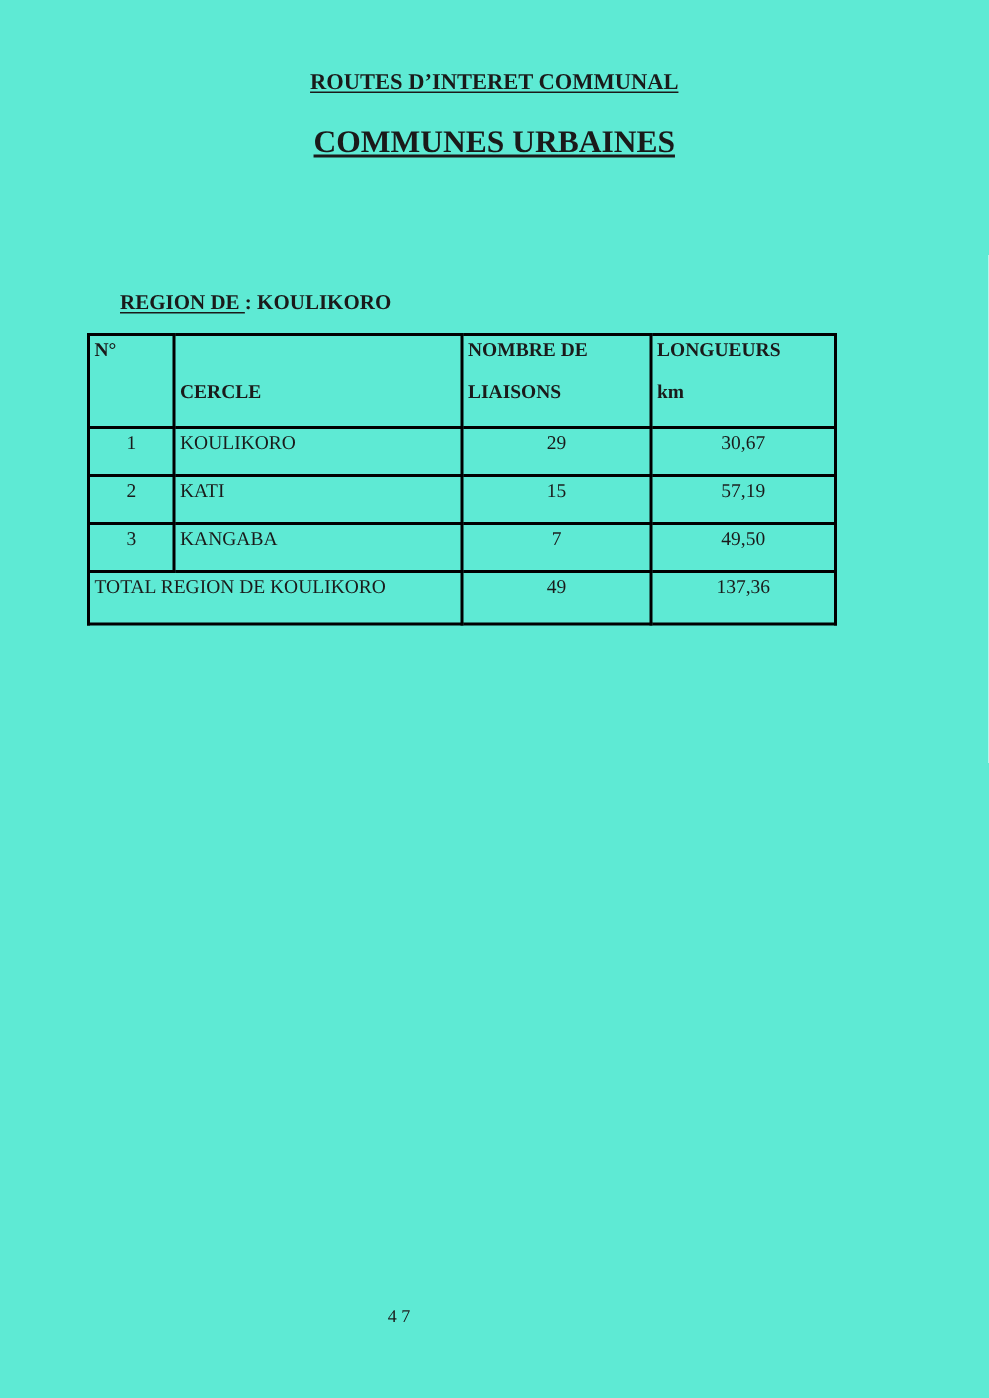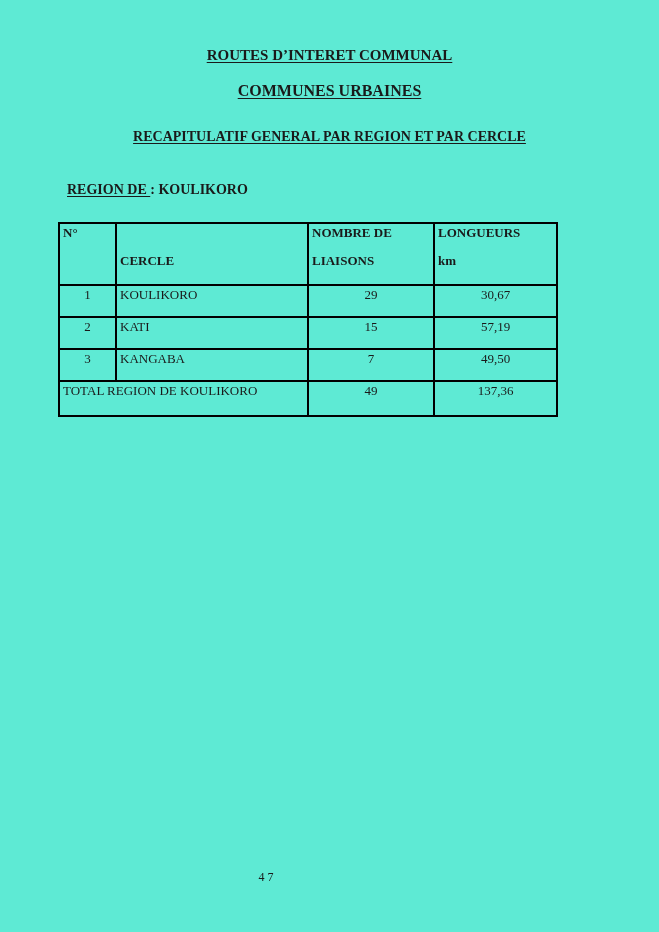--- a/index.html
+++ b/index.html
@@ -18,31 +18,31 @@
   }
   .center-line {
     position: absolute;
     left: 0;
     width: 659px;
     text-align: center;
     margin: 0;
     font-weight: bold;
   }
   .t1 { top: 47px;  font-size: 15px; }
-  .t2 { top: 82px;  font-size: 16px; }
+  .t2 { top: 82px;  font-size: 21px; }
   .t3 { top: 129px; font-size: 14px; }
   .ul {
     text-decoration: underline;
     text-underline-offset: 2px;
   }
   .region-line {
     position: absolute;
     top: 178px;
     left: 63px;
-    margin: 4px;
+    margin: 17px;
     font-size: 14px;
     font-weight: bold;
     white-space: pre;
   }
   .recap-table {
     position: absolute;
     top: 222px;
     left: 58px;
     border-collapse: collapse;
     font-size: 13px;
@@ -81,21 +81,20 @@
 </style>
 </head>
 <body>
 
 <div class="page">
 
   <p class="center-line t1"><span class="ul">ROUTES D’INTERET COMMUNAL</span></p>
 
   <p class="center-line t2"><span class="ul">COMMUNES URBAINES</span></p>
 
-  <p class="center-line t3"><span class="ul">RECAPITULATIF GENERAL PAR REGION ET PAR CERCLE</span></p>
 
   <p class="region-line"><span class="ul">REGION DE </span><span>: </span><span>KOULIKORO</span></p>
 
   <table class="recap-table">
     <colgroup>
       <col class="c1">
         <col class="c2">
         <col class="c3">
         <col class="c4">
     </colgroup>

